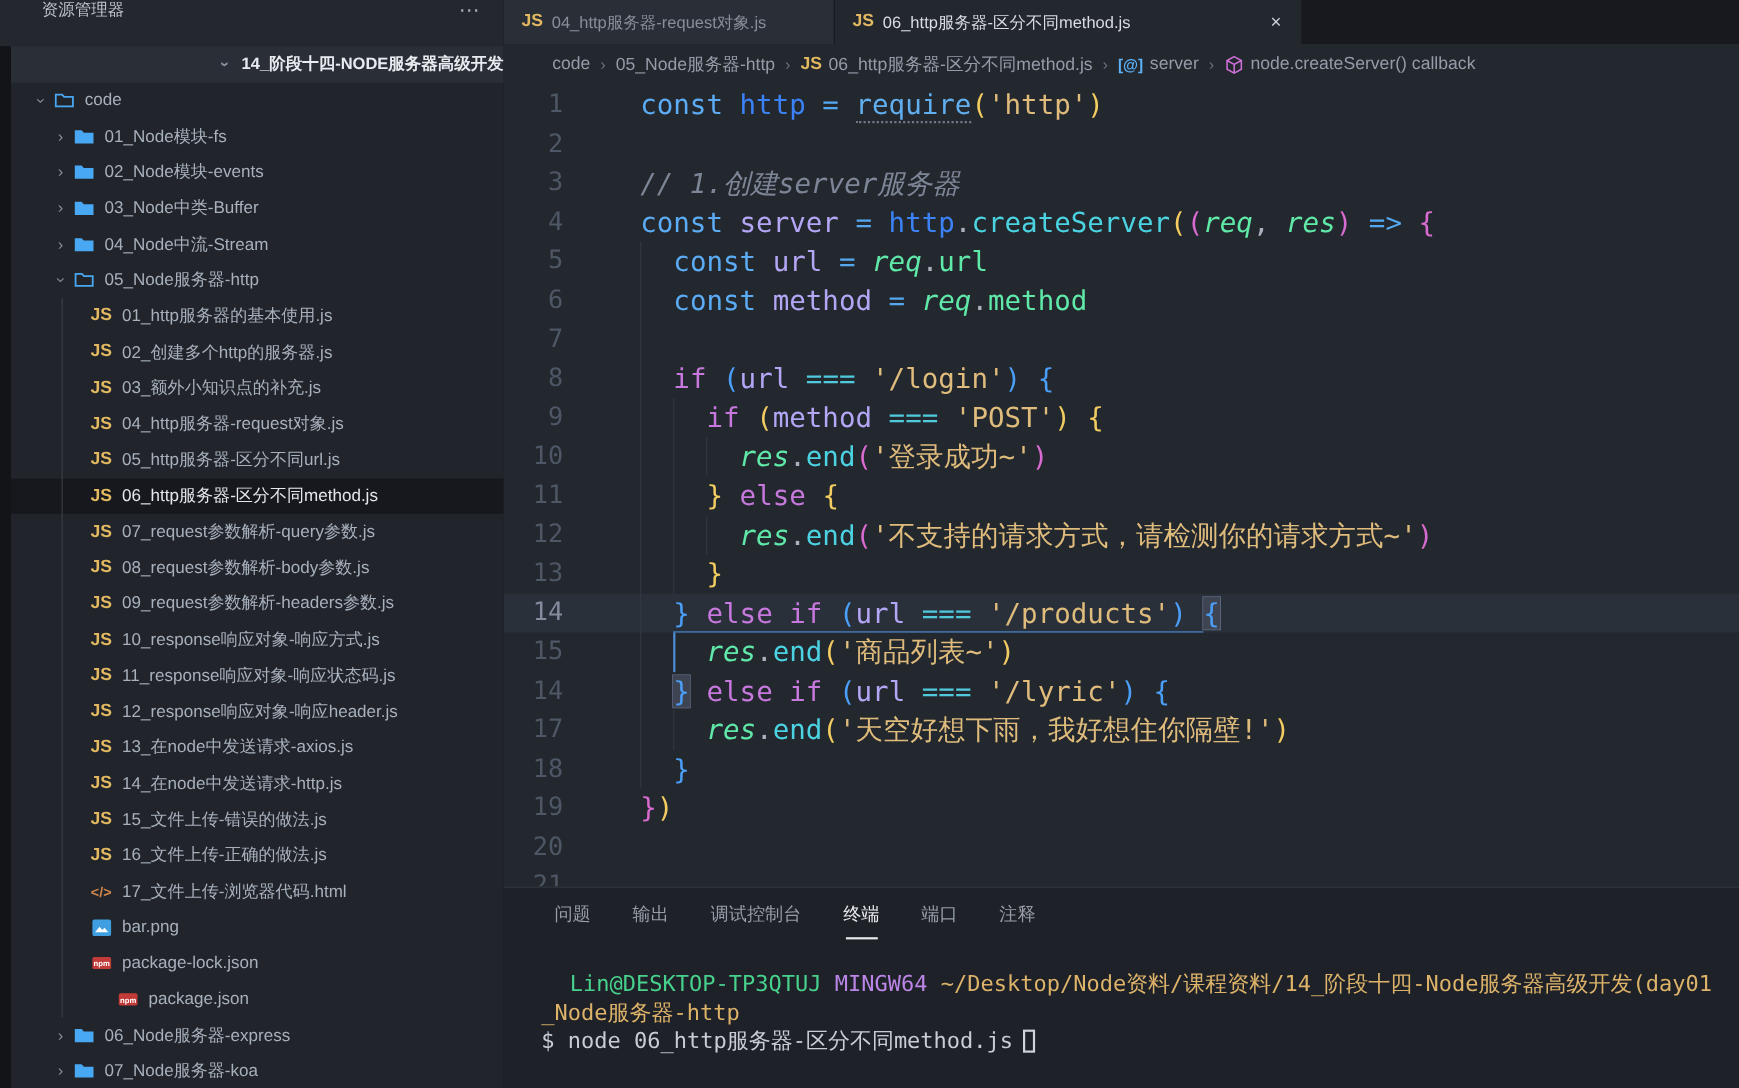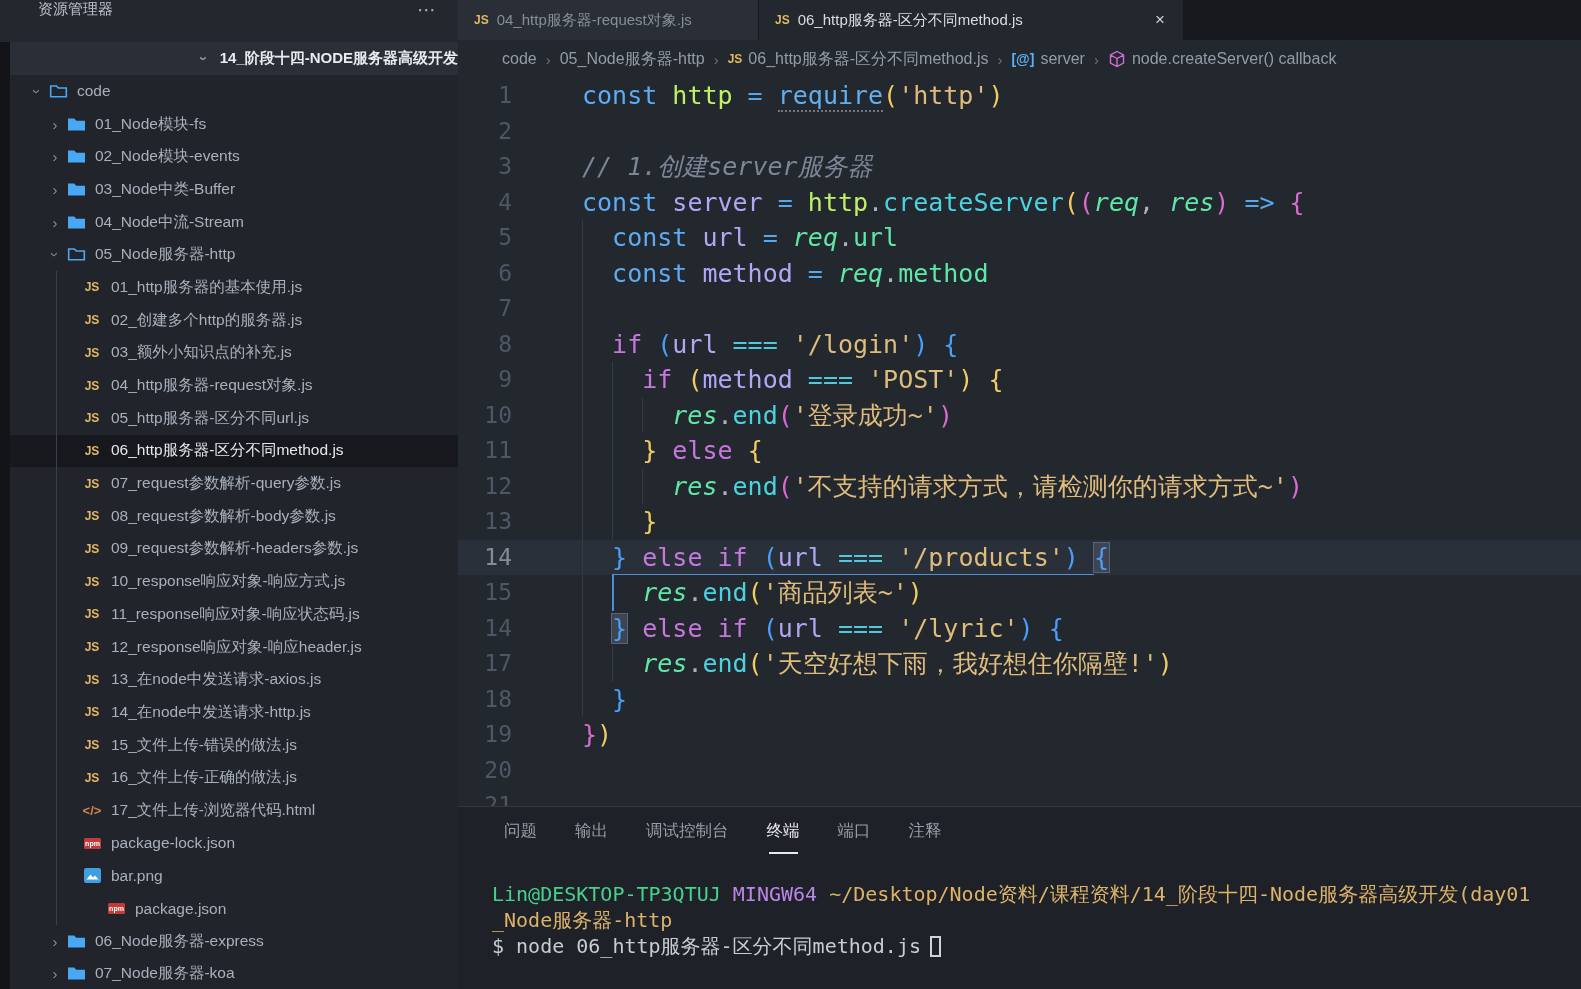--- a/index.html
+++ b/index.html
@@ -16,21 +16,21 @@
               color:#E8EBF0;font-weight:700;font-size:15px;padding-left:12px;gap:6px;white-space:nowrap;justify-content:flex-end;}
   .sb-strip{position:absolute;left:0;top:42px;width:10px;bottom:0;background:#121418;}
   .tree{position:absolute;left:10px;right:0;top:75px;bottom:0;}
   .tree-row{height:32.7px;display:flex;align-items:center;color:#A8B0BC;font-size:15.5px;
             white-space:nowrap;cursor:pointer;position:relative;}
   .tree-row.sel{background:#16181D;color:#E4E7EC;}
   .tr-chev{width:18px;color:#8A919D;font-size:15px;display:inline-flex;justify-content:center;flex:none;}
   .chev-r{transform:rotate(0deg);display:inline-block;}
   .chev-d{transform:rotate(90deg);display:inline-block;}
   .tr-icon{width:24px;display:inline-flex;justify-content:center;align-items:center;flex:none;margin-right:7px;}
-  .js-chip{color:#E2B860;font-weight:700;font-size:12px;font-family:"Liberation Sans",sans-serif;}
+  .js-chip{color:#E2B860;font-weight:700;font-size:16px;font-family:"Liberation Sans",sans-serif;}
   .html-chip{color:#D0854C;font-weight:700;font-size:13px;}
   .tree-guide{position:absolute;width:1px;background:#3A3F48;}
 
   
   .main{position:absolute;left:458px;top:0;right:0;height:989px;background:#23272E;}
   .tabbar{height:40px;background:#17191E;display:flex;align-items:stretch;}
   .tab{display:flex;align-items:center;gap:8px;padding:0 16px;font-size:15px;cursor:pointer;}
   .tab.inactive{background:#2A2F37;color:#878E99;width:300px;margin-right:1px;}
   .tab.active{background:#23272E;color:#D9DCE2;width:424px;justify-content:flex-start;}
   .tab .close{margin-left:auto;color:#CBD0D8;font-size:17px;padding:0 2px;cursor:pointer;}
@@ -47,37 +47,37 @@
   .ln{width:82px;flex:none;text-align:right;padding-right:28px;color:#4E5765;
       font-family:"DejaVu Sans Mono",monospace;font-size:23px;}
   .code-line.active .ln{color:#848B9C;}
   .lc{position:relative;flex:1;white-space:pre;font-family:"DejaVu Sans Mono",monospace;
       font-size:25px;padding-left:42px;color:#ABB2BF;}
   .ig{position:absolute;top:0;bottom:0;width:1px;background:#343A44;}
   .ig.blue{background:#4C8FD8;width:1.5px;}
   .scope-underline{position:absolute;bottom:0;height:1.5px;background:#4C8FD8;}
   .s-kw{color:#5CACF5;} .s-kwp{color:#C678DD;} .s-fn{color:#4BD3E2;}
   .s-fnu{color:#61AFEF;border-bottom:2px dotted #6F7887;}
-  .s-mod{color:#bef264;} .s-v{color:#B3A6F5;}
+  .s-mod{color:#3b82f6;} .s-v{color:#B3A6F5;}
   .s-par{color:#5FE8A8;font-style:italic;} .s-prop{color:#5FE8A8;}
   .s-op{color:#55A8F0;} .s-op3{color:#4FC9DB;}
   .s-str{color:#DFBC7C;} .s-cmt{color:#7D8697;font-style:italic;}
   .s-pun{color:#ABB2BF;}
   .s-b1{color:#F2CC60;} .s-b2{color:#D86BD0;} .s-b3{color:#4B9FF8;}
   .match{background:#3E4452;outline:1px solid #59637A;}
 
   
   .panel{position:absolute;left:0;right:0;top:806px;bottom:0;background:#1E2127;border-top:1px solid #33383F;}
   .panel-tabs{height:48px;display:flex;align-items:center;gap:38px;padding-left:46px;text-align:center;}
   .ptab{color:#969DA8;font-size:16.5px;cursor:pointer;position:relative;padding:6px 0;}
   .ptab.active{color:#E7E9ED;}
   .ptab.active::after{content:"";position:absolute;left:2px;right:2px;bottom:-6px;height:2px;background:#E7E9ED;}
   .terminal{padding:26px 0 0 34px;font-family:"DejaVu Sans Mono",monospace;font-size:20px;
             line-height:26px;color:#C8CCD4;white-space:pre;cursor:text;}
-  .t-green{color:#47D18C;} .t-purple{color:#BB86E8;} .t-yellow{color:#DDB36A;} .t-plain{color:#C8CCD4;}
+  .t-green{color:#47D18C;margin-left:26px;} .t-purple{color:#BB86E8;} .t-yellow{color:#DDB36A;} .t-plain{color:#C8CCD4;}
   .cursor-box{display:inline-block;width:11px;height:21px;border:2px solid #CFD3DA;vertical-align:-4px;margin-left:9px;}
 
   svg{display:block;}
 </style>
 </head>
 <body>
 
 <div class="app">
 
   <div class="sidebar">
@@ -258,37 +258,37 @@
         <div class="tree-row" style="padding-left: 70px;">
           <span class="tr-icon">
             <span class="html-chip">&lt;/&gt;</span>
           </span>
           <span>17_文件上传-浏览器代码.html</span>
         </div>
         <div class="tree-row" style="padding-left: 70px;">
           <span class="tr-icon">
             <span>
               <svg width="19" height="17" viewBox="0 0 19 17">
+                <rect x="1" y="1" width="17" height="15" rx="2" fill="#3F9FE0"></rect>
+                <path d="M3.5 12.5 L7.5 7.5 L10 10.5 L12 8.5 L15.5 12.5 Z" fill="#ffffff"></path>
+              </svg>
+            </span>
+          </span>
+          <span>bar.png</span>
+        </div>
+        <div class="tree-row" style="padding-left: 70px;">
+          <span class="tr-icon">
+            <span>
+              <svg width="19" height="17" viewBox="0 0 19 17">
                 <rect x="1" y="3" width="17" height="11" rx="1.5" fill="#C23B38"></rect>
                 <text x="9.5" y="11.4" text-anchor="middle" font-size="7" font-weight="bold" fill="#fff" font-family="Liberation Sans, sans-serif">npm</text>
               </svg>
             </span>
           </span>
           <span>package-lock.json</span>
-        </div>
-        <div class="tree-row" style="padding-left: 70px;">
-          <span class="tr-icon">
-            <span>
-              <svg width="19" height="17" viewBox="0 0 19 17">
-                <rect x="1" y="1" width="17" height="15" rx="2" fill="#3F9FE0"></rect>
-                <path d="M3.5 12.5 L7.5 7.5 L10 10.5 L12 8.5 L15.5 12.5 Z" fill="#ffffff"></path>
-              </svg>
-            </span>
-          </span>
-          <span>bar.png</span>
         </div>
         <div class="tree-row" style="padding-left: 70px; margin-left: 24px;">
           <span class="tr-icon">
             <span>
               <svg width="19" height="17" viewBox="0 0 19 17">
                 <rect x="1" y="3" width="17" height="11" rx="1.5" fill="#C23B38"></rect>
                 <text x="9.5" y="11.4" text-anchor="middle" font-size="7" font-weight="bold" fill="#fff" font-family="Liberation Sans, sans-serif">npm</text>
               </svg>
             </span>
           </span>

